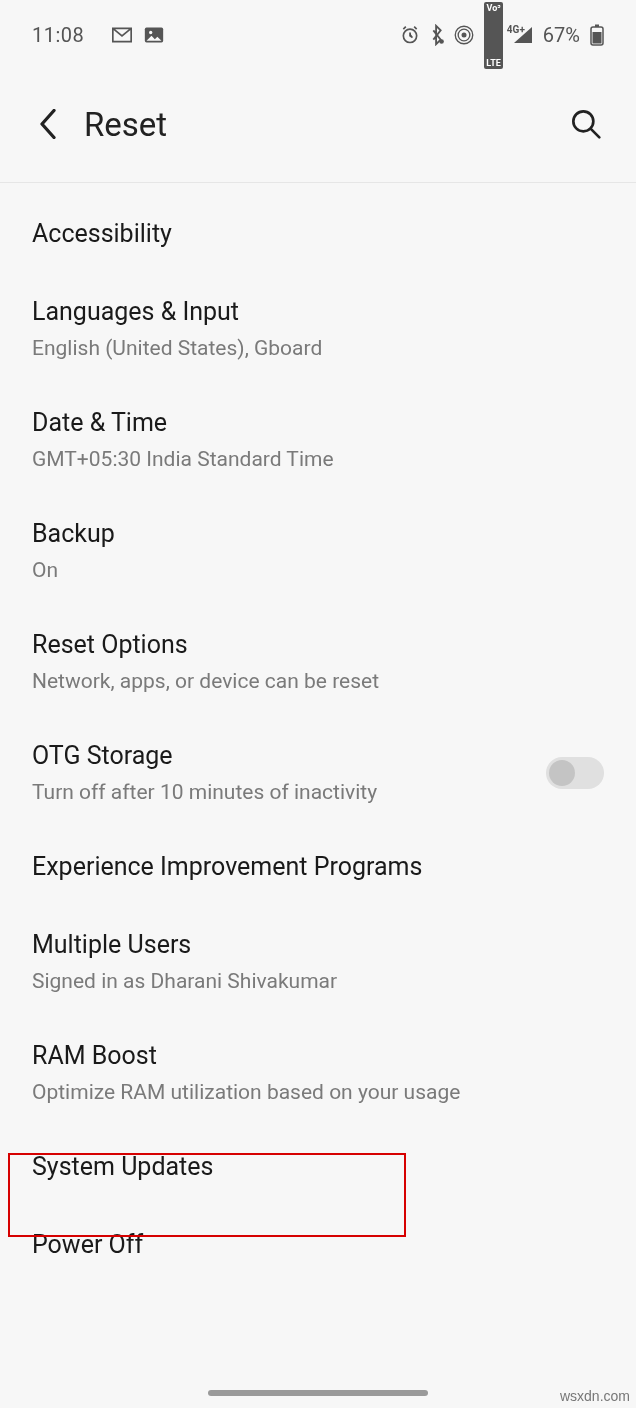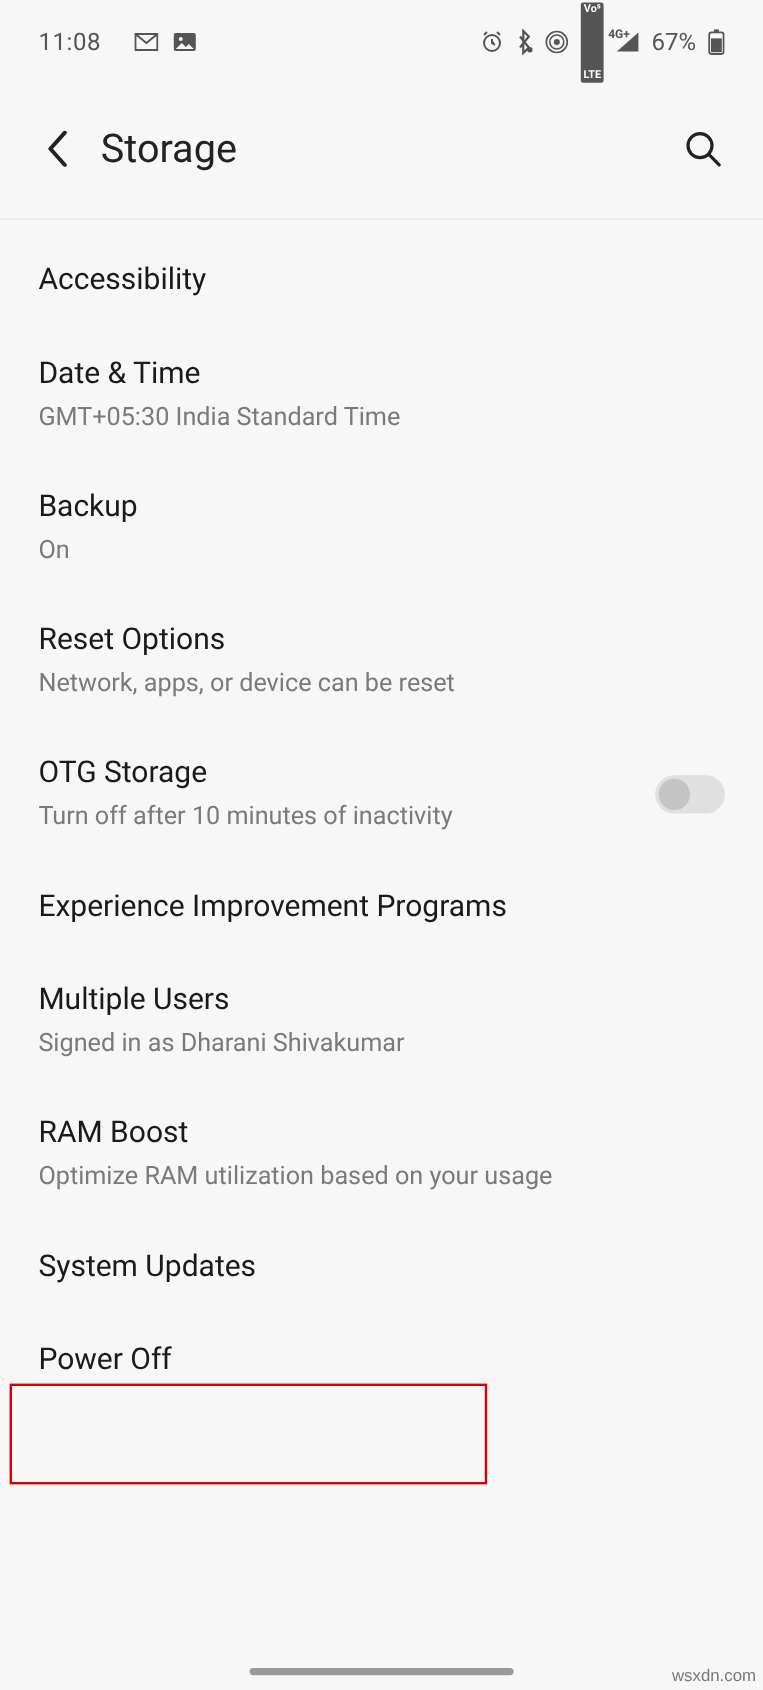--- a/index.html
+++ b/index.html
@@ -140,35 +140,39 @@
     </span>
   </div>
 </div>
 
 <div class="header">
   <div class="back-btn">
     <svg width="18" height="30" viewBox="0 0 12 20">
         <path d="M10 1L2 10l8 9" fill="none" stroke="#222" stroke-width="2.2" stroke-linecap="round" stroke-linejoin="round"></path>
       </svg>
   </div>
-  <div class="page-title">Storage</div>
+  <div class="page-title">Reset</div>
   <div class="search-btn">
     <svg width="32" height="32" viewBox="0 0 24 24">
         <circle cx="10" cy="10" r="7.5" fill="none" stroke="#222" stroke-width="2"></circle>
         <line x1="16" y1="16" x2="22" y2="22" stroke="#222" stroke-width="2" stroke-linecap="round"></line>
       </svg>
   </div>
 </div>
 
 <div class="list">
 
   <div class="item">
     <div class="item-title">Accessibility</div>
   </div>
 
+  <div class="item">
+    <div class="item-title">Languages &amp; Input</div>
+    <div class="item-sub">English (United States), Gboard</div>
+  </div>
 
   <div class="item">
     <div class="item-title">Date &amp; Time</div>
     <div class="item-sub">GMT+05:30 India Standard Time</div>
   </div>
 
   <div class="item">
     <div class="item-title">Backup</div>
     <div class="item-sub">On</div>
   </div>

